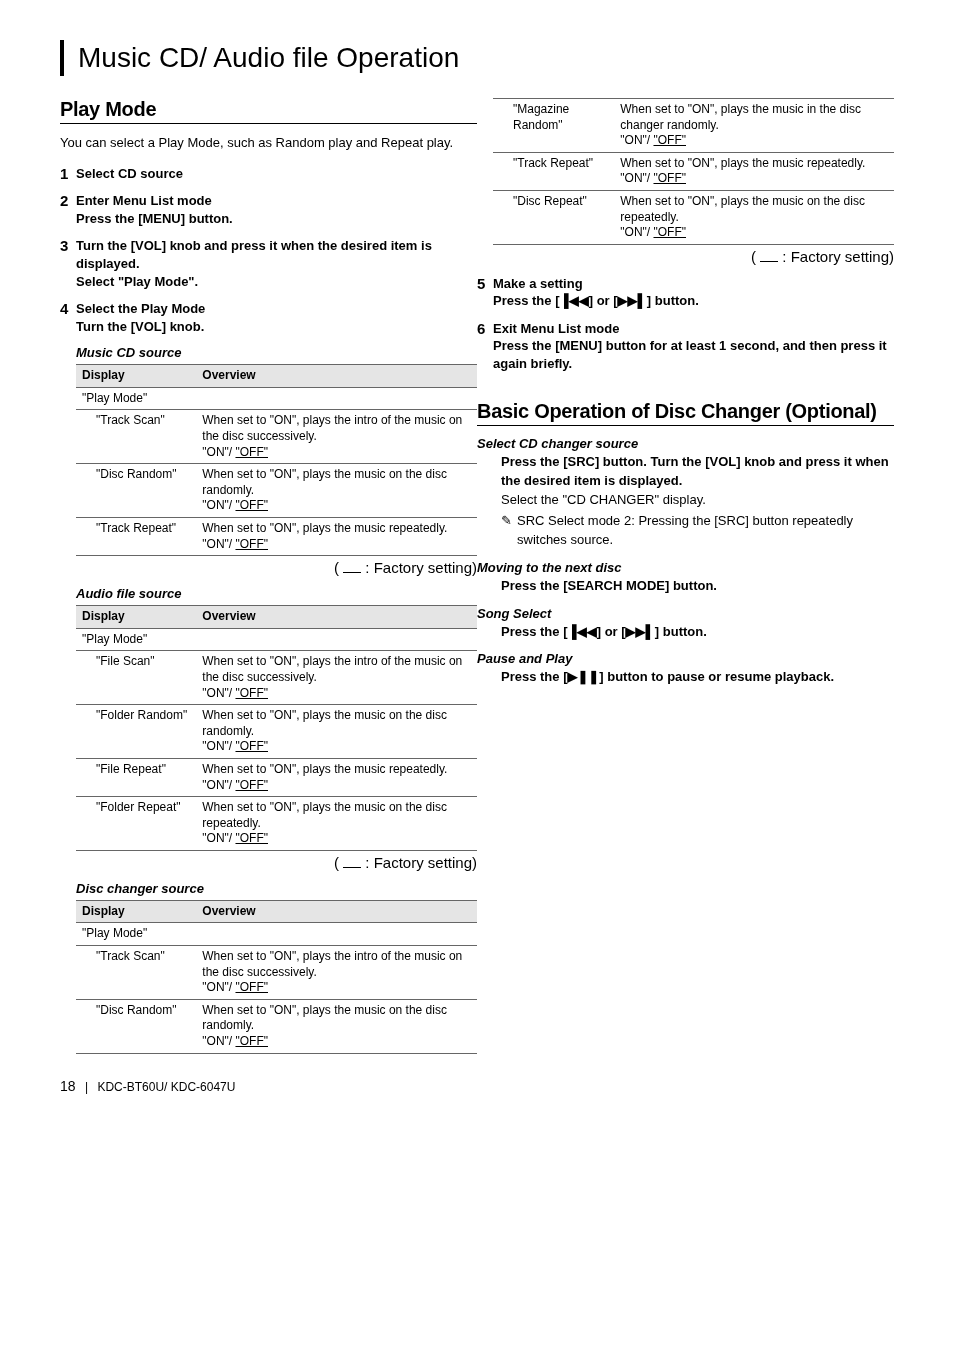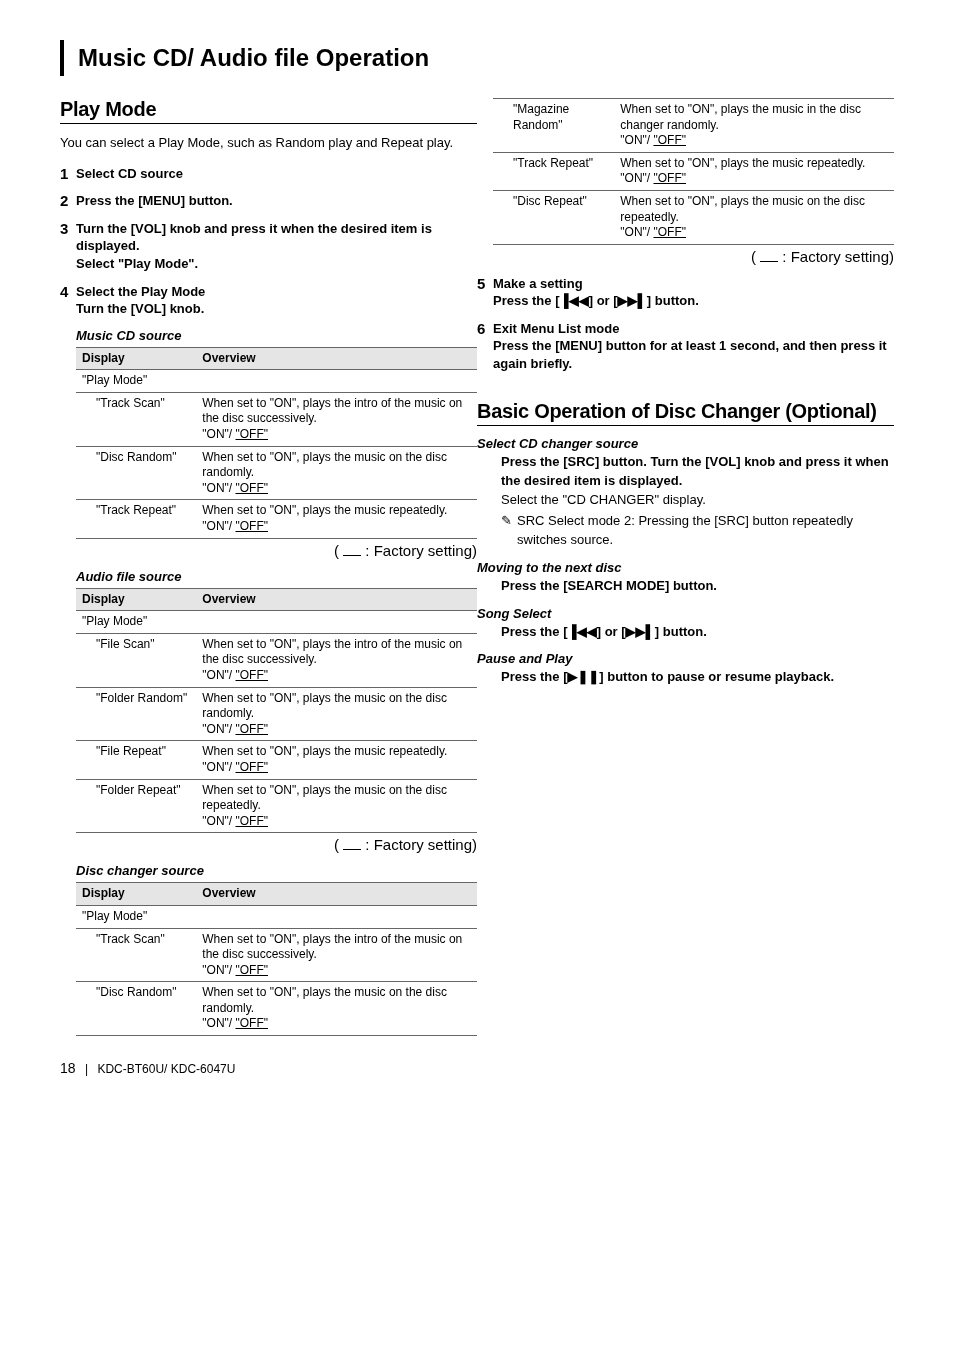--- a/index.html
+++ b/index.html
@@ -1,20 +1,20 @@
 <!DOCTYPE html>
 <html><head>
 <meta charset="utf-8">
 <style>
   * { box-sizing: border-box; margin: 0; padding: 0; }
   html, body { width: 954px; background: #fff; font-family: "Helvetica Neue", Arial, sans-serif; color: #000; }
   .page { padding: 40px 60px 30px 60px; }
   .vbar-title { display: flex; align-items: center; margin-bottom: 22px; }
   .vbar { width: 4px; height: 36px; background: #000; margin-right: 14px; }
-  .title { font-size: 24px; font-weight: bold; }
+  .title { font-size: 28px; font-weight: normal; }
   .columns { display: flex; }
   .col { flex: 1; min-width: 0; }
   .h2 { font-size: 20px; font-weight: 800; margin-bottom: 2px; letter-spacing: -0.3px; }
   .rule { border: 0; border-top: 1px solid #000; margin-bottom: 10px; }
   .body { font-size: 13px; line-height: 1.45; margin-bottom: 12px; }
   .step { display: flex; margin-bottom: 10px; align-items: flex-start; }
   .step-num { font-size: 15px; font-weight: 800; width: 16px; flex-shrink: 0; }
   .step-body { flex: 1; }
   .step-title { font-size: 13px; font-weight: 700; line-height: 1.35; }
   .step-sub { font-size: 13px; font-weight: 700; line-height: 1.35; }
@@ -56,20 +56,21 @@
       <div id="left-steps">
           <div class="step">
             <div class="step-num">1</div>
     <div class="step-body">
               <div class="step-title">Select CD source</div>
             </div>
           </div>
           <div class="step">
             <div class="step-num">2</div>
     <div class="step-body">
+              <div class="step-title">Enter Menu List mode</div>
               <div class="step-sub">Press the [MENU] button.</div>
             </div>
           </div>
           <div class="step">
             <div class="step-num">3</div>
     <div class="step-body">
               <div class="step-title">Turn the [VOL] knob and press it when the desired item is displayed.</div>
               <div class="step-sub">Select "Play Mode".</div>
             </div>
           </div>

